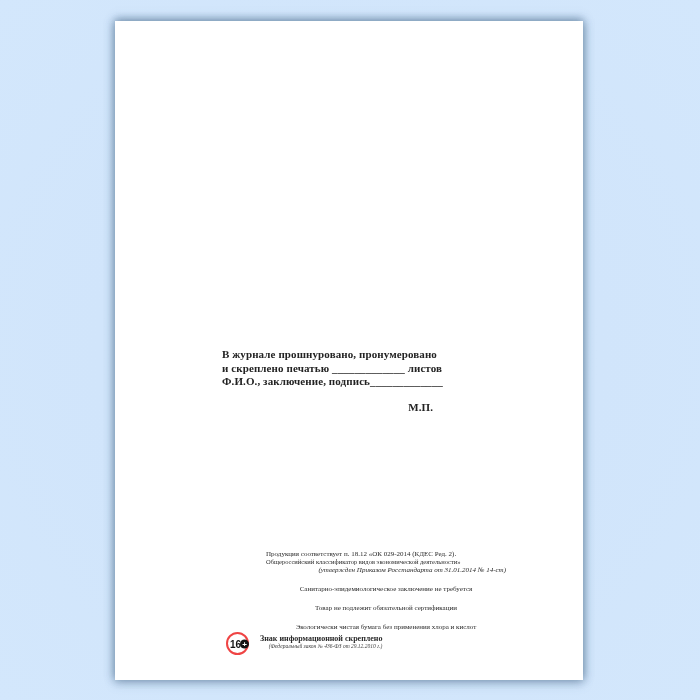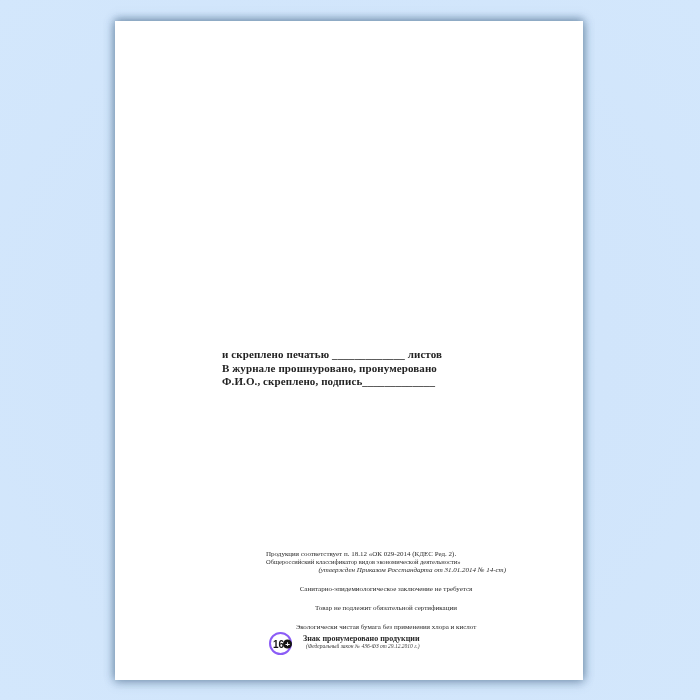--- a/index.html
+++ b/index.html
@@ -70,24 +70,23 @@
     left: 111px;
     top: 611px;
     display: flex;
     align-items: flex-start;
   }
   .badge {
     position: relative;
     box-sizing: border-box;
     width: 23px;
     height: 23px;
-    border: 2px solid #8b5cf6;
+    border: 2px solid #ef4444;
     border-radius: 50%;
     flex: 0 0 auto;
-    margin-left: 43px;
   }
   .badge-num {
     position: absolute;
     left: 2px;
     top: 50%;
     transform: translateY(-50%);
     font-family: "Liberation Sans", sans-serif;
     font-weight: bold;
     font-size: 10px;
     color: #141414;
@@ -121,39 +120,40 @@
     color: #3a3a3a;
   }
 </style>
 </head>
 <body>
 
 <div class="scene">
   <div class="paper">
 
     <div class="statement">
+      <div class="line">В журнале прошнуровано, пронумеровано</div>
       <div class="line">и скреплено печатью _____________ листов</div>
-      <div class="line">В журнале прошнуровано, пронумеровано</div>
-      <div class="line">Ф.И.О., скреплено, подпись_____________</div>
+      <div class="line">Ф.И.О., заключение, подпись_____________</div>
+      <div class="mp">М.П.</div>
     </div>
 
     <div class="compliance">
       <div class="c1">Продукция соответствует п. 18.12 «ОК 029-2014 (КДЕС Ред. 2).</div>
       <div class="c2">Общероссийский классификатор видов экономической деятельности»</div>
       <div class="c1 italic">(утвержден Приказом Росстандарта от 31.01.2014 № 14-ст)</div>
       <div class="note">Санитарно-эпидемиологическое заключение не требуется</div>
       <div class="note">Товар не подлежит обязательной сертификации</div>
       <div class="note">Экологически чистая бумага без применения хлора и кислот</div>
     </div>
 
     <div class="agemark">
       <div class="badge">
         <span class="badge-num">16</span>
         <span class="badge-plus">+</span>
       </div>
       <div class="agemark-text">
-        <div class="agemark-title">Знак пронумеровано продукции</div>
+        <div class="agemark-title">Знак информационной скреплено</div>
         <div class="agemark-law italic">(Федеральный закон № 436-ФЗ от 29.12.2010 г.)</div>
       </div>
     </div>
 
   </div>
 </div>
 
 </body></html>

